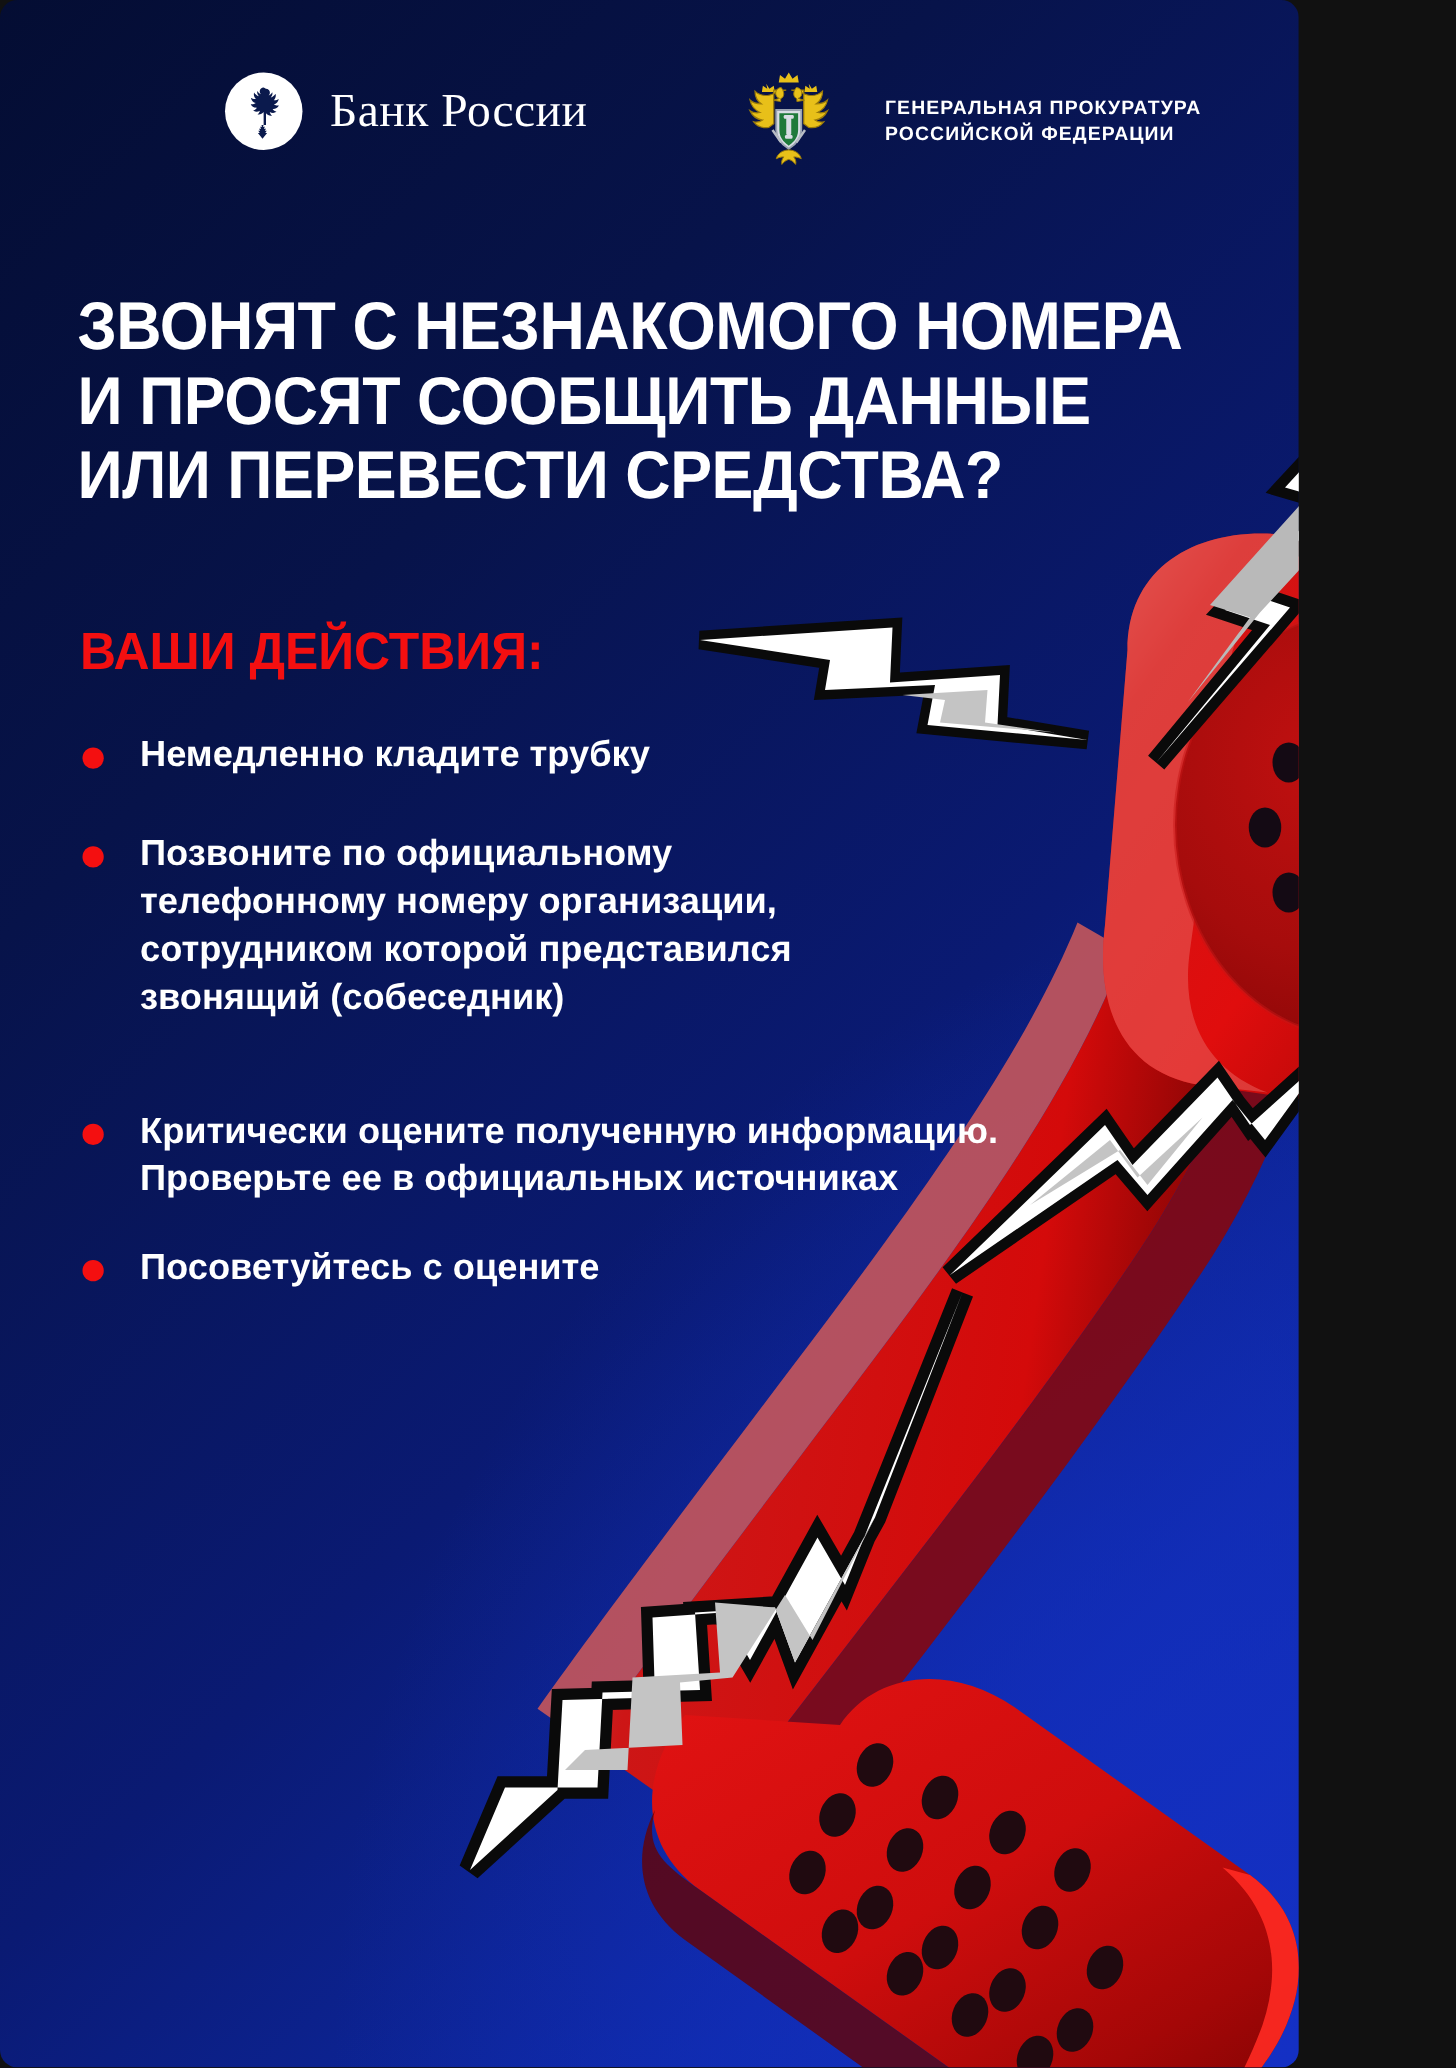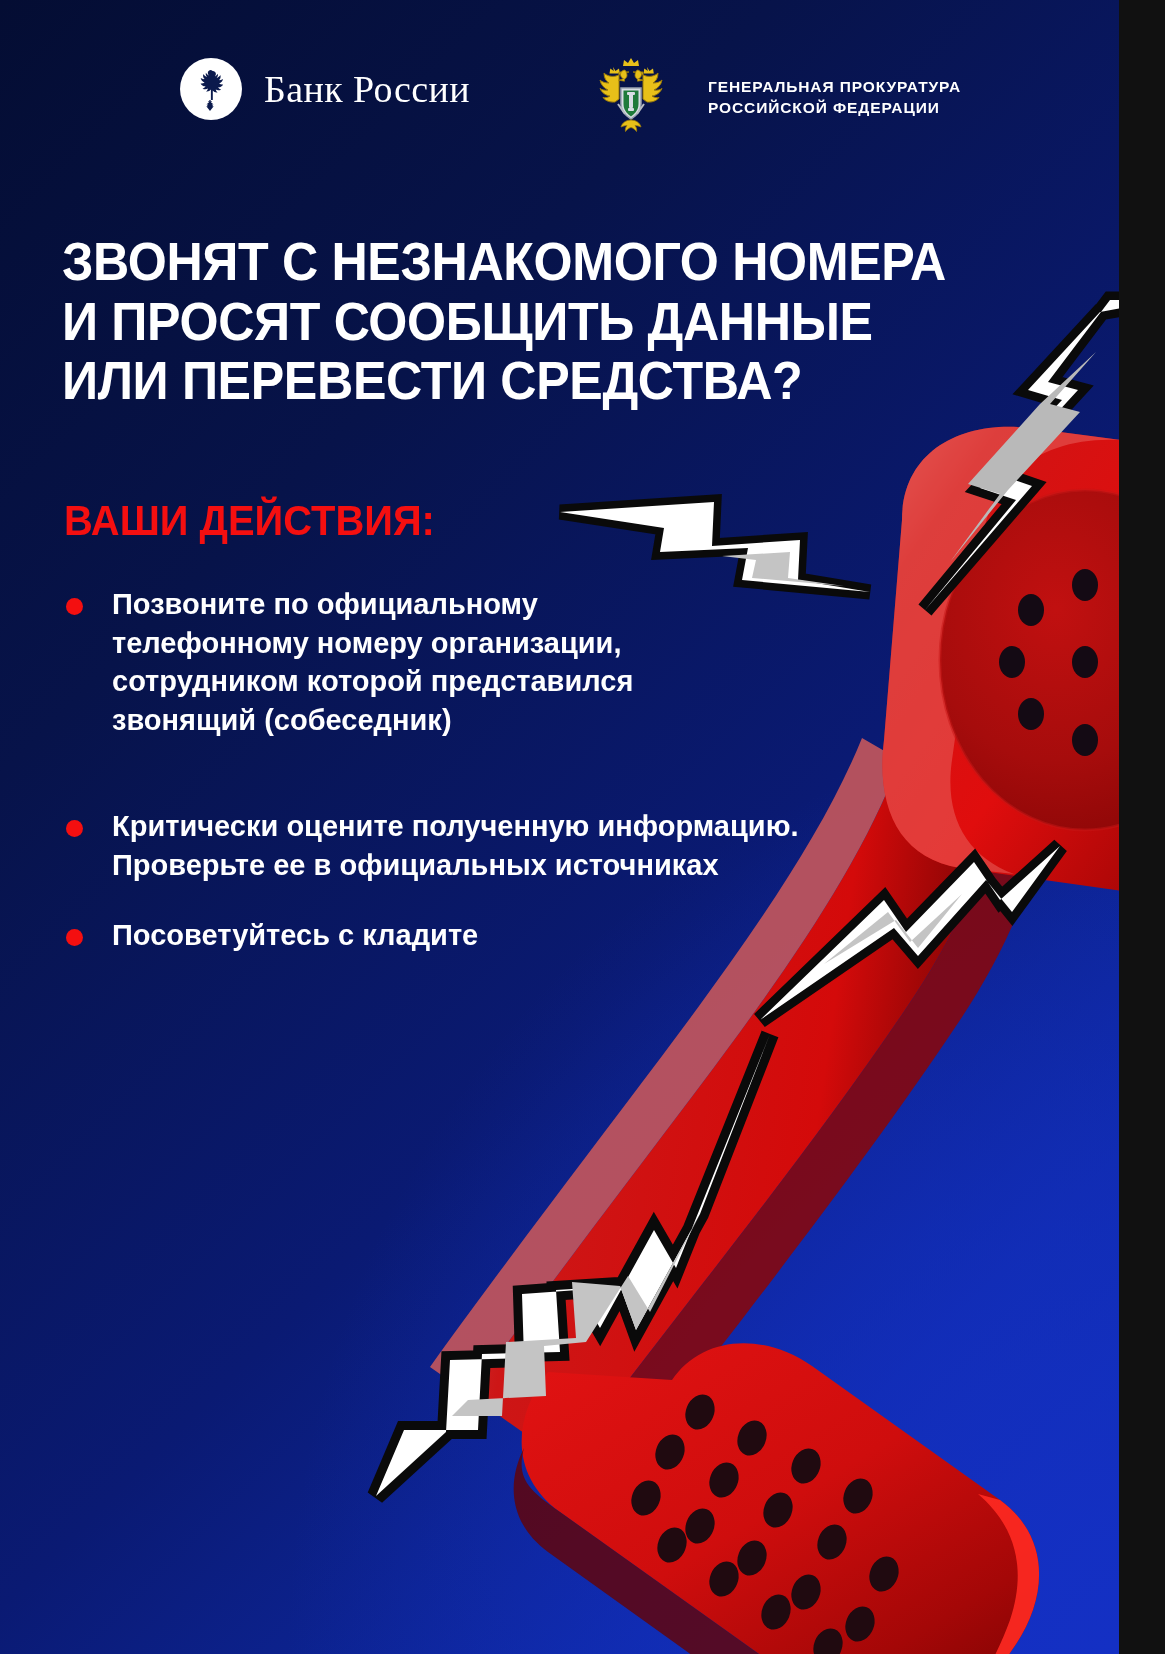--- a/index.html
+++ b/index.html
@@ -1,27 +1,28 @@
 <!DOCTYPE html>
 <html lang="ru"><head>
 <meta charset="utf-8">
 <title>Poster</title>
 <style>
   html,body{margin:0;padding:0;background:#111;}
   *{box-sizing:border-box;}
 
   #poster{
     position:relative;
-    width:1119px;
+    width:1039px;
     height:1654px;
     overflow:hidden;
     font-family:"Liberation Sans","DejaVu Sans",sans-serif;
     background:
       radial-gradient(120% 90% at 100% 100%, #1430c4 0%, rgba(20,48,196,0) 62%),
       linear-gradient(135deg,#040d33 0%, #07134a 28%, #0a1a73 58%, #0e29a6 82%, #1130b8 100%);
+    border-radius: 14px;
   }
 
   
   .header{
     position:absolute; top:0; left:0; width:100%; height:175px;
   }
   .logo-cbr{ position:absolute; left:180px; top:58px; display:flex; align-items:center; gap:22px;}
   .cbr-mark{
     width:62px;height:62px;border-radius:50%;background:#ffffff;
     position:relative;flex:0 0 auto;
@@ -413,31 +414,35 @@
     </div>
   </div>
 
   <h1 class="headline">ЗВОНЯТ С НЕЗНАКОМОГО НОМЕРА
 И ПРОСЯТ СООБЩИТЬ ДАННЫЕ
 ИЛИ ПЕРЕВЕСТИ СРЕДСТВА?</h1>
 
   <div class="actions-title">ВАШИ ДЕЙСТВИЯ:</div>
 
   <div class="bullets">
+    <div class="bullet b1">
+      <span class="dot"></span>
+      <span class="btext">Немедленно кладите трубку</span>
+    </div>
     <div class="bullet b2">
       <span class="dot"></span>
       <span class="btext">Позвоните по официальному
 телефонному номеру организации,
 сотрудником которой представился
 звонящий (собеседник)</span>
     </div>
     <div class="bullet b3">
       <span class="dot"></span>
       <span class="btext">Критически оцените полученную информацию.
 Проверьте ее в официальных источниках</span>
     </div>
     <div class="bullet">
       <span class="dot"></span>
-      <span class="btext">Посоветуйтесь с кладите</span>
+      <span class="btext">Посоветуйтесь с оцените</span>
     </div>
   </div>
 
 </div>
 
 </body></html>

